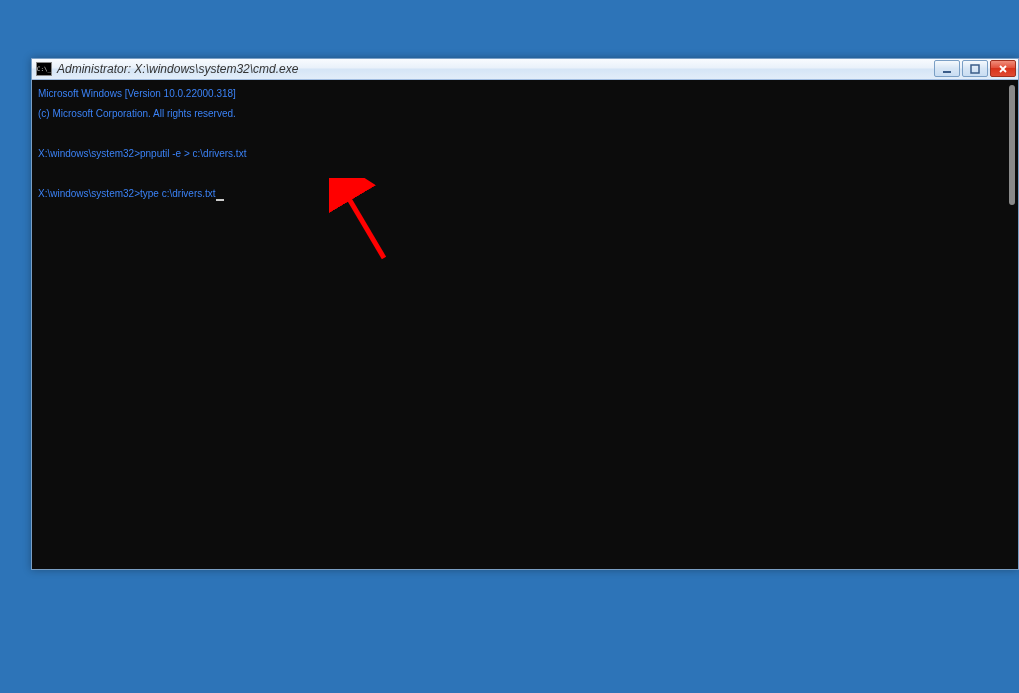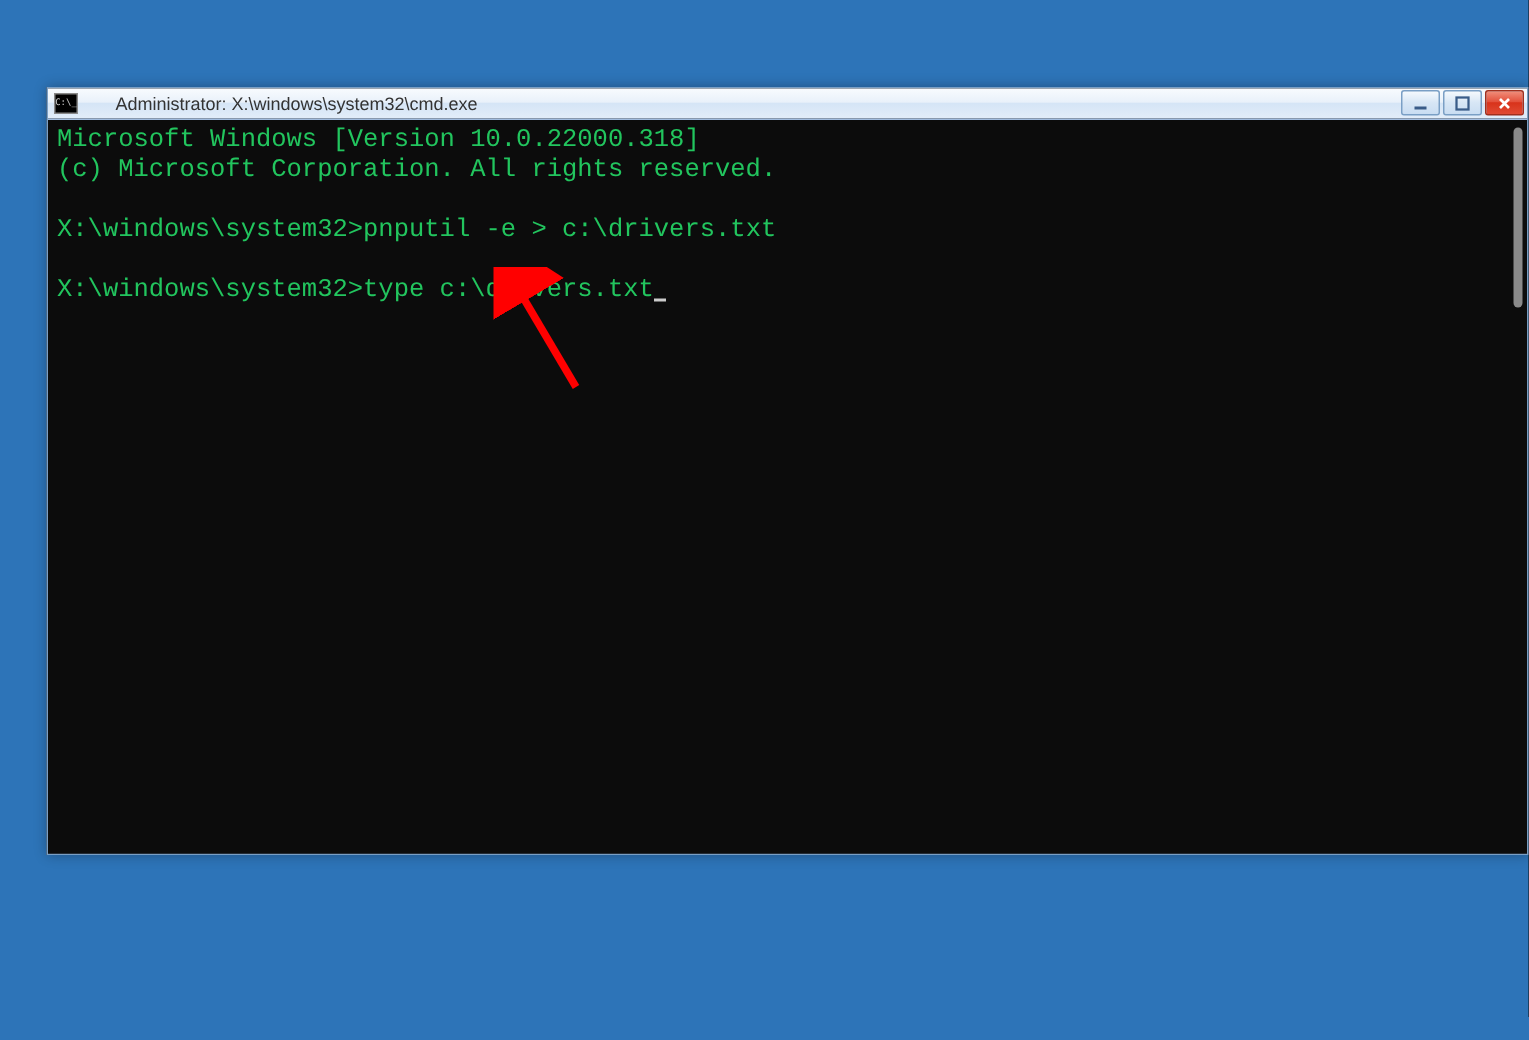--- a/index.html
+++ b/index.html
@@ -47,22 +47,22 @@
     .titlebar-icon::before {
       content: "C:\\_";
       color: #ccc;
       font-size: 6px;
       font-family: monospace;
       line-height: 6px;
     }
     .titlebar-text {
       font-size: 12px;
       color: #333;
+      font-style: italic;
       white-space: nowrap;
-      margin-left: 20px;
     }
     .window-controls {
       position: absolute;
       right: 2px;
       top: 1px;
       display: flex;
       gap: 2px;
     }
     .win-btn {
       width: 26px;
@@ -88,24 +88,24 @@
       position: absolute;
       top: 21px;
       left: 0;
       right: 0;
       bottom: 0;
       background: #0c0c0c;
       padding: 4px 6px;
       overflow: hidden;
     }
     .terminal-content {
-      font-family: Liberation Mono, monospace;
-      font-size: 17px;
+      font-family: Liberation Sans, sans-serif;
+      font-size: 10px;
       line-height: 20px;
-      color: #22c55e;
+      color: #3b82f6;
       white-space: pre;
     }
     .scrollbar {
       position: absolute;
       right: 3px;
       top: 26px;
       width: 6px;
       height: 120px;
       background: #8a8a8a;
       border-radius: 3px;

